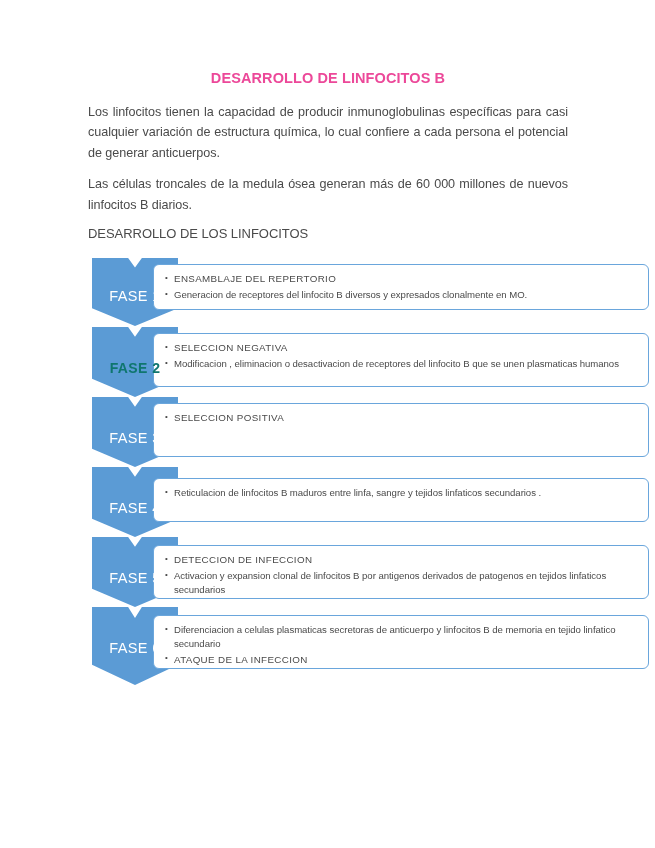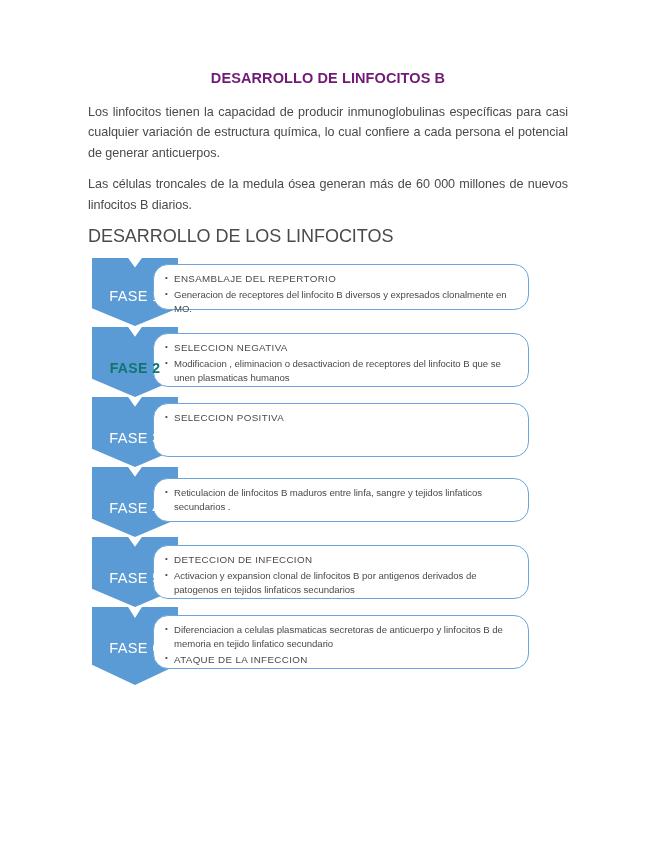--- a/index.html
+++ b/index.html
@@ -28,37 +28,37 @@
   .content {
     position: absolute;
     left: 88px;
     top: 70px;
     width: 480px;
   }
 
   .doc-title {
     font-size: 14.5px;
     font-weight: bold;
-    color: #701a75;
+    color: #ec4899;
     text-align: center;
     letter-spacing: 0.1px;
     margin: 0 0 16px 0;
   }
 
   .para {
     font-size: 12.6px;
     line-height: 1.62;
     color: #4a4a4a;
     text-align: justify;
     margin: 0 0 11px 0;
     letter-spacing: -0.05px;
   }
 
   .subhead {
-    font-size: 18px;
+    font-size: 13px;
     color: #4a4a4a;
     margin: 0 0 0 0;
     letter-spacing: -0.05px;
   }
 
   
   .flow {
     position: absolute;
     left: 92px;
     top: 258px;
@@ -98,25 +98,25 @@
   .chevron-label.strong {
     color: #0f766e;
     font-weight: bold;
     font-size: 14px;
   }
 
   
   .panel {
     position: absolute;
     left: 61px;
-    width: 376px;
+    width: 496px;
     box-sizing: border-box;
     background: #ffffff;
     border: 1px solid #6aa6dc;
-    border-radius: 15px;
+    border-radius: 6px;
     padding: 7px 10px 7px 11px;
     z-index: 2;
   }
 
   .bullet {
     position: relative;
     padding-left: 9px;
     font-size: 9.6px;
     line-height: 1.44;
     color: #4a4a4a;

